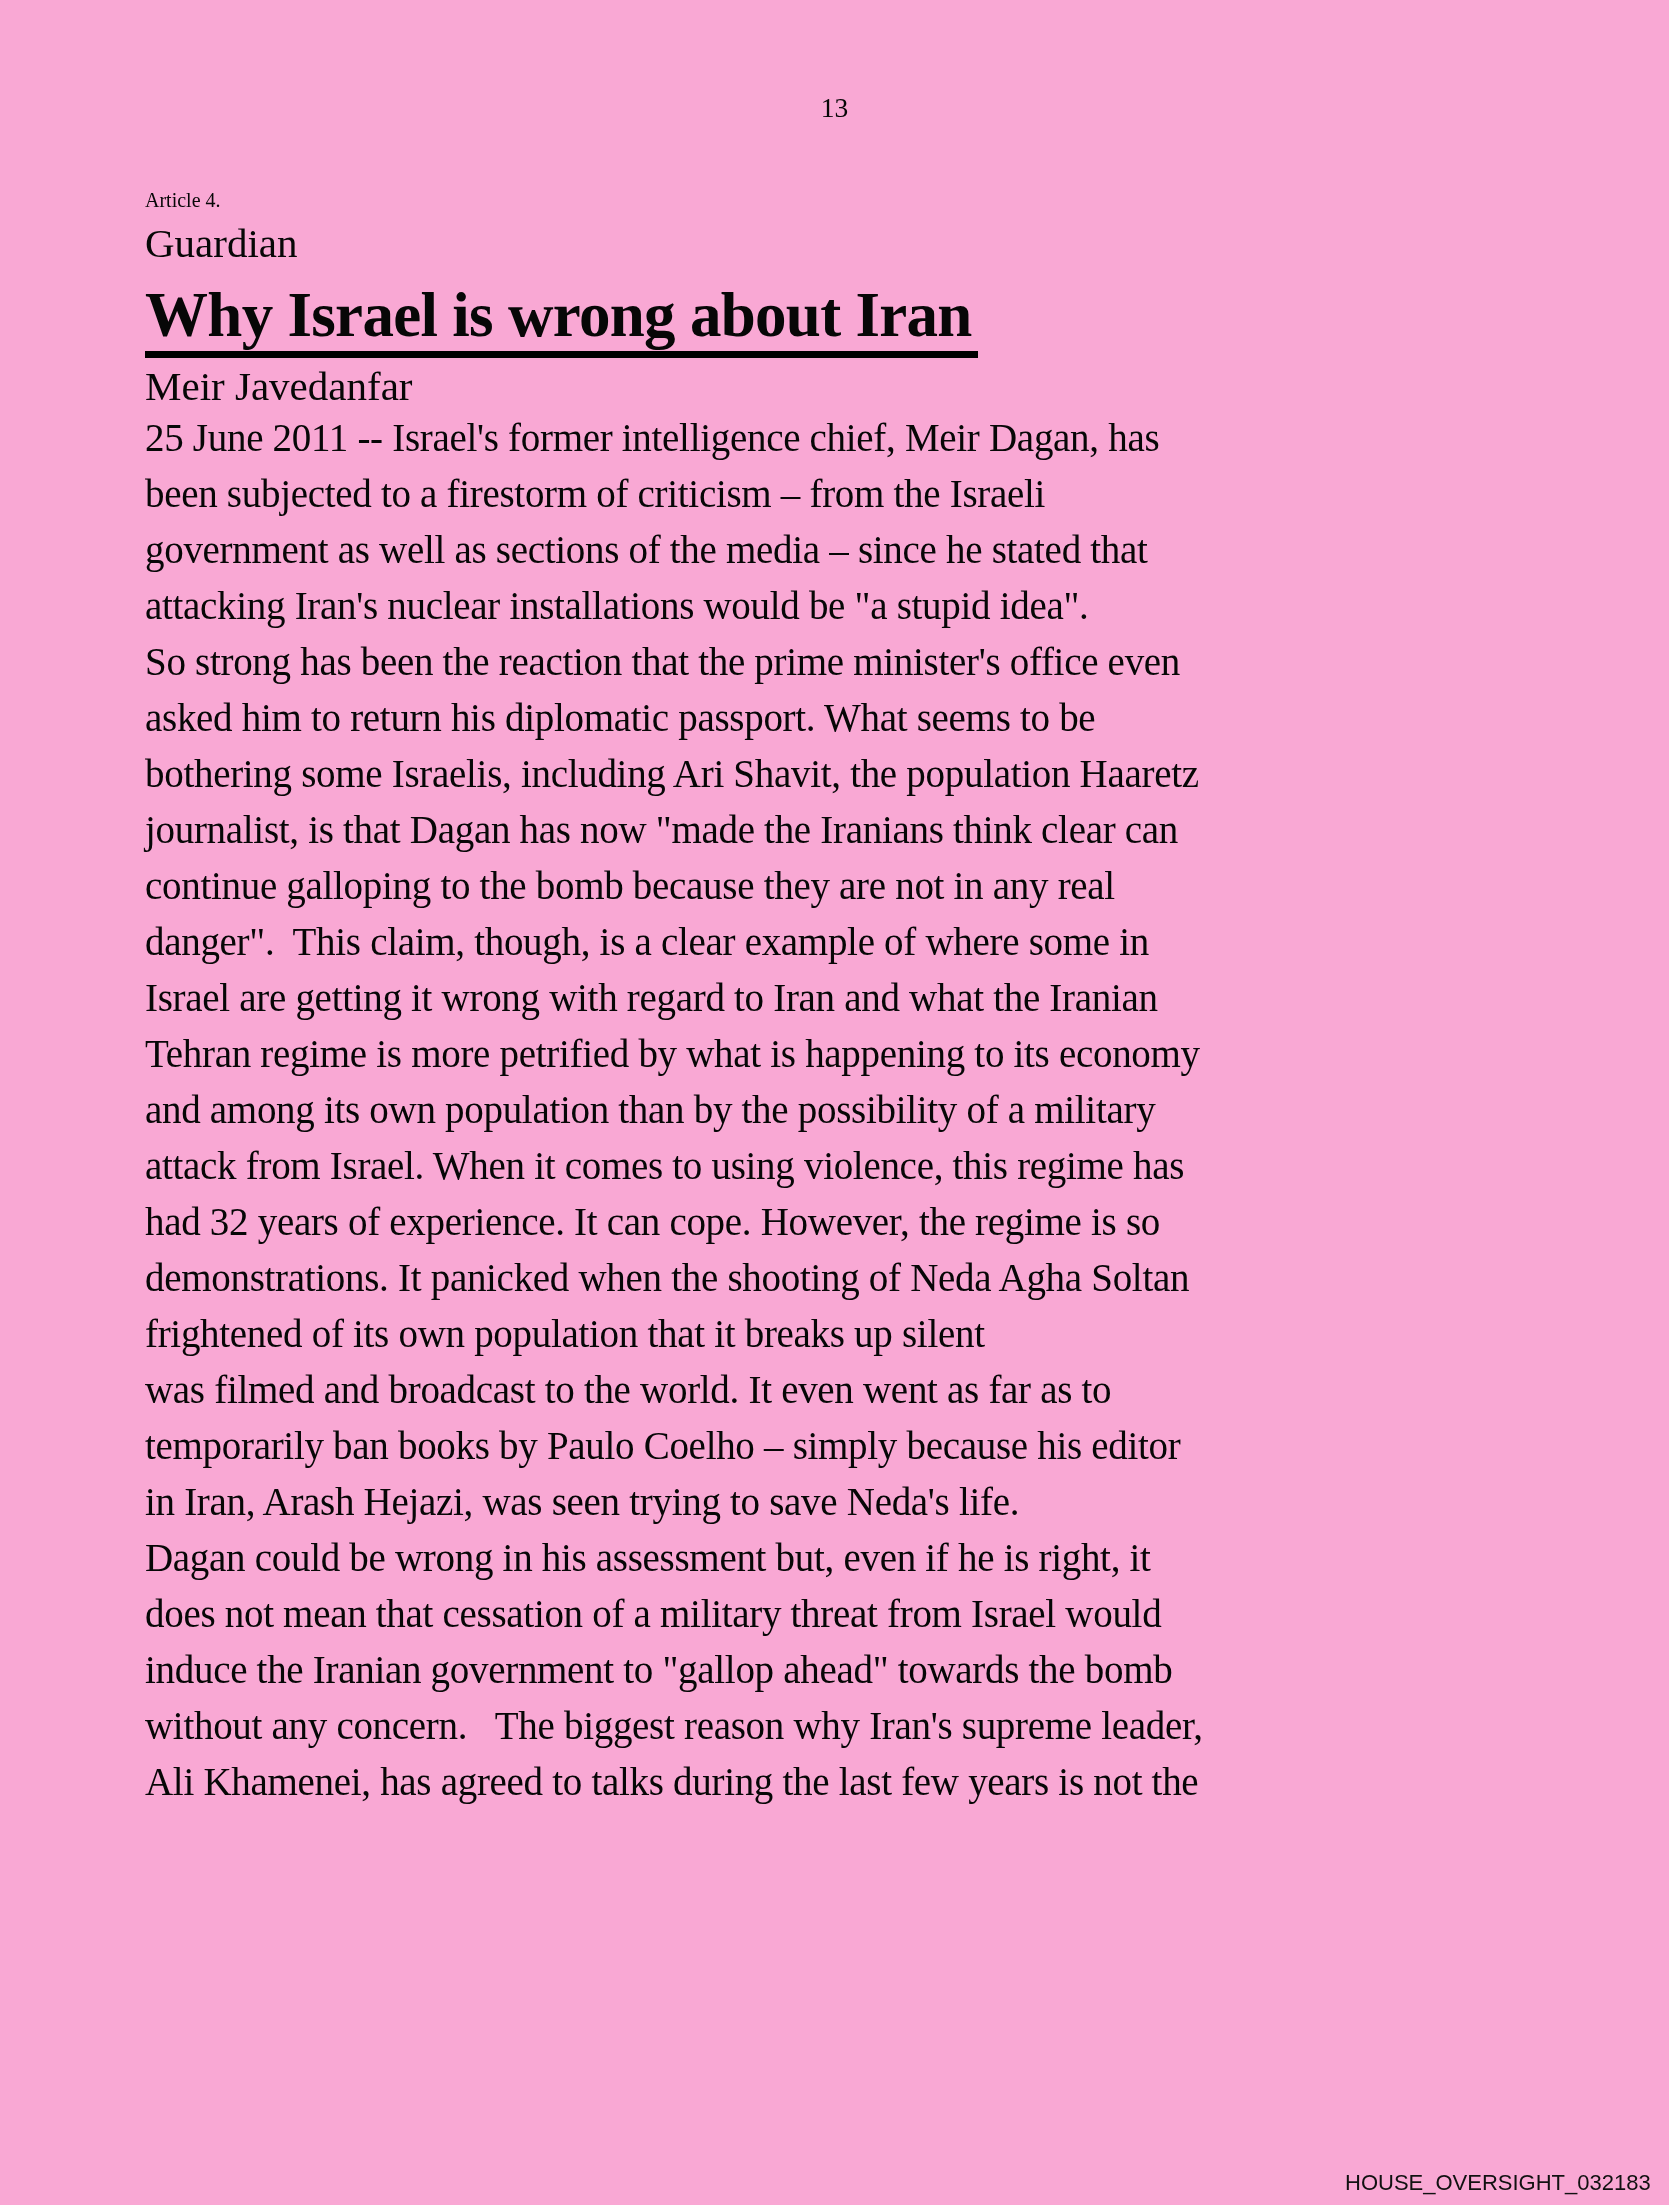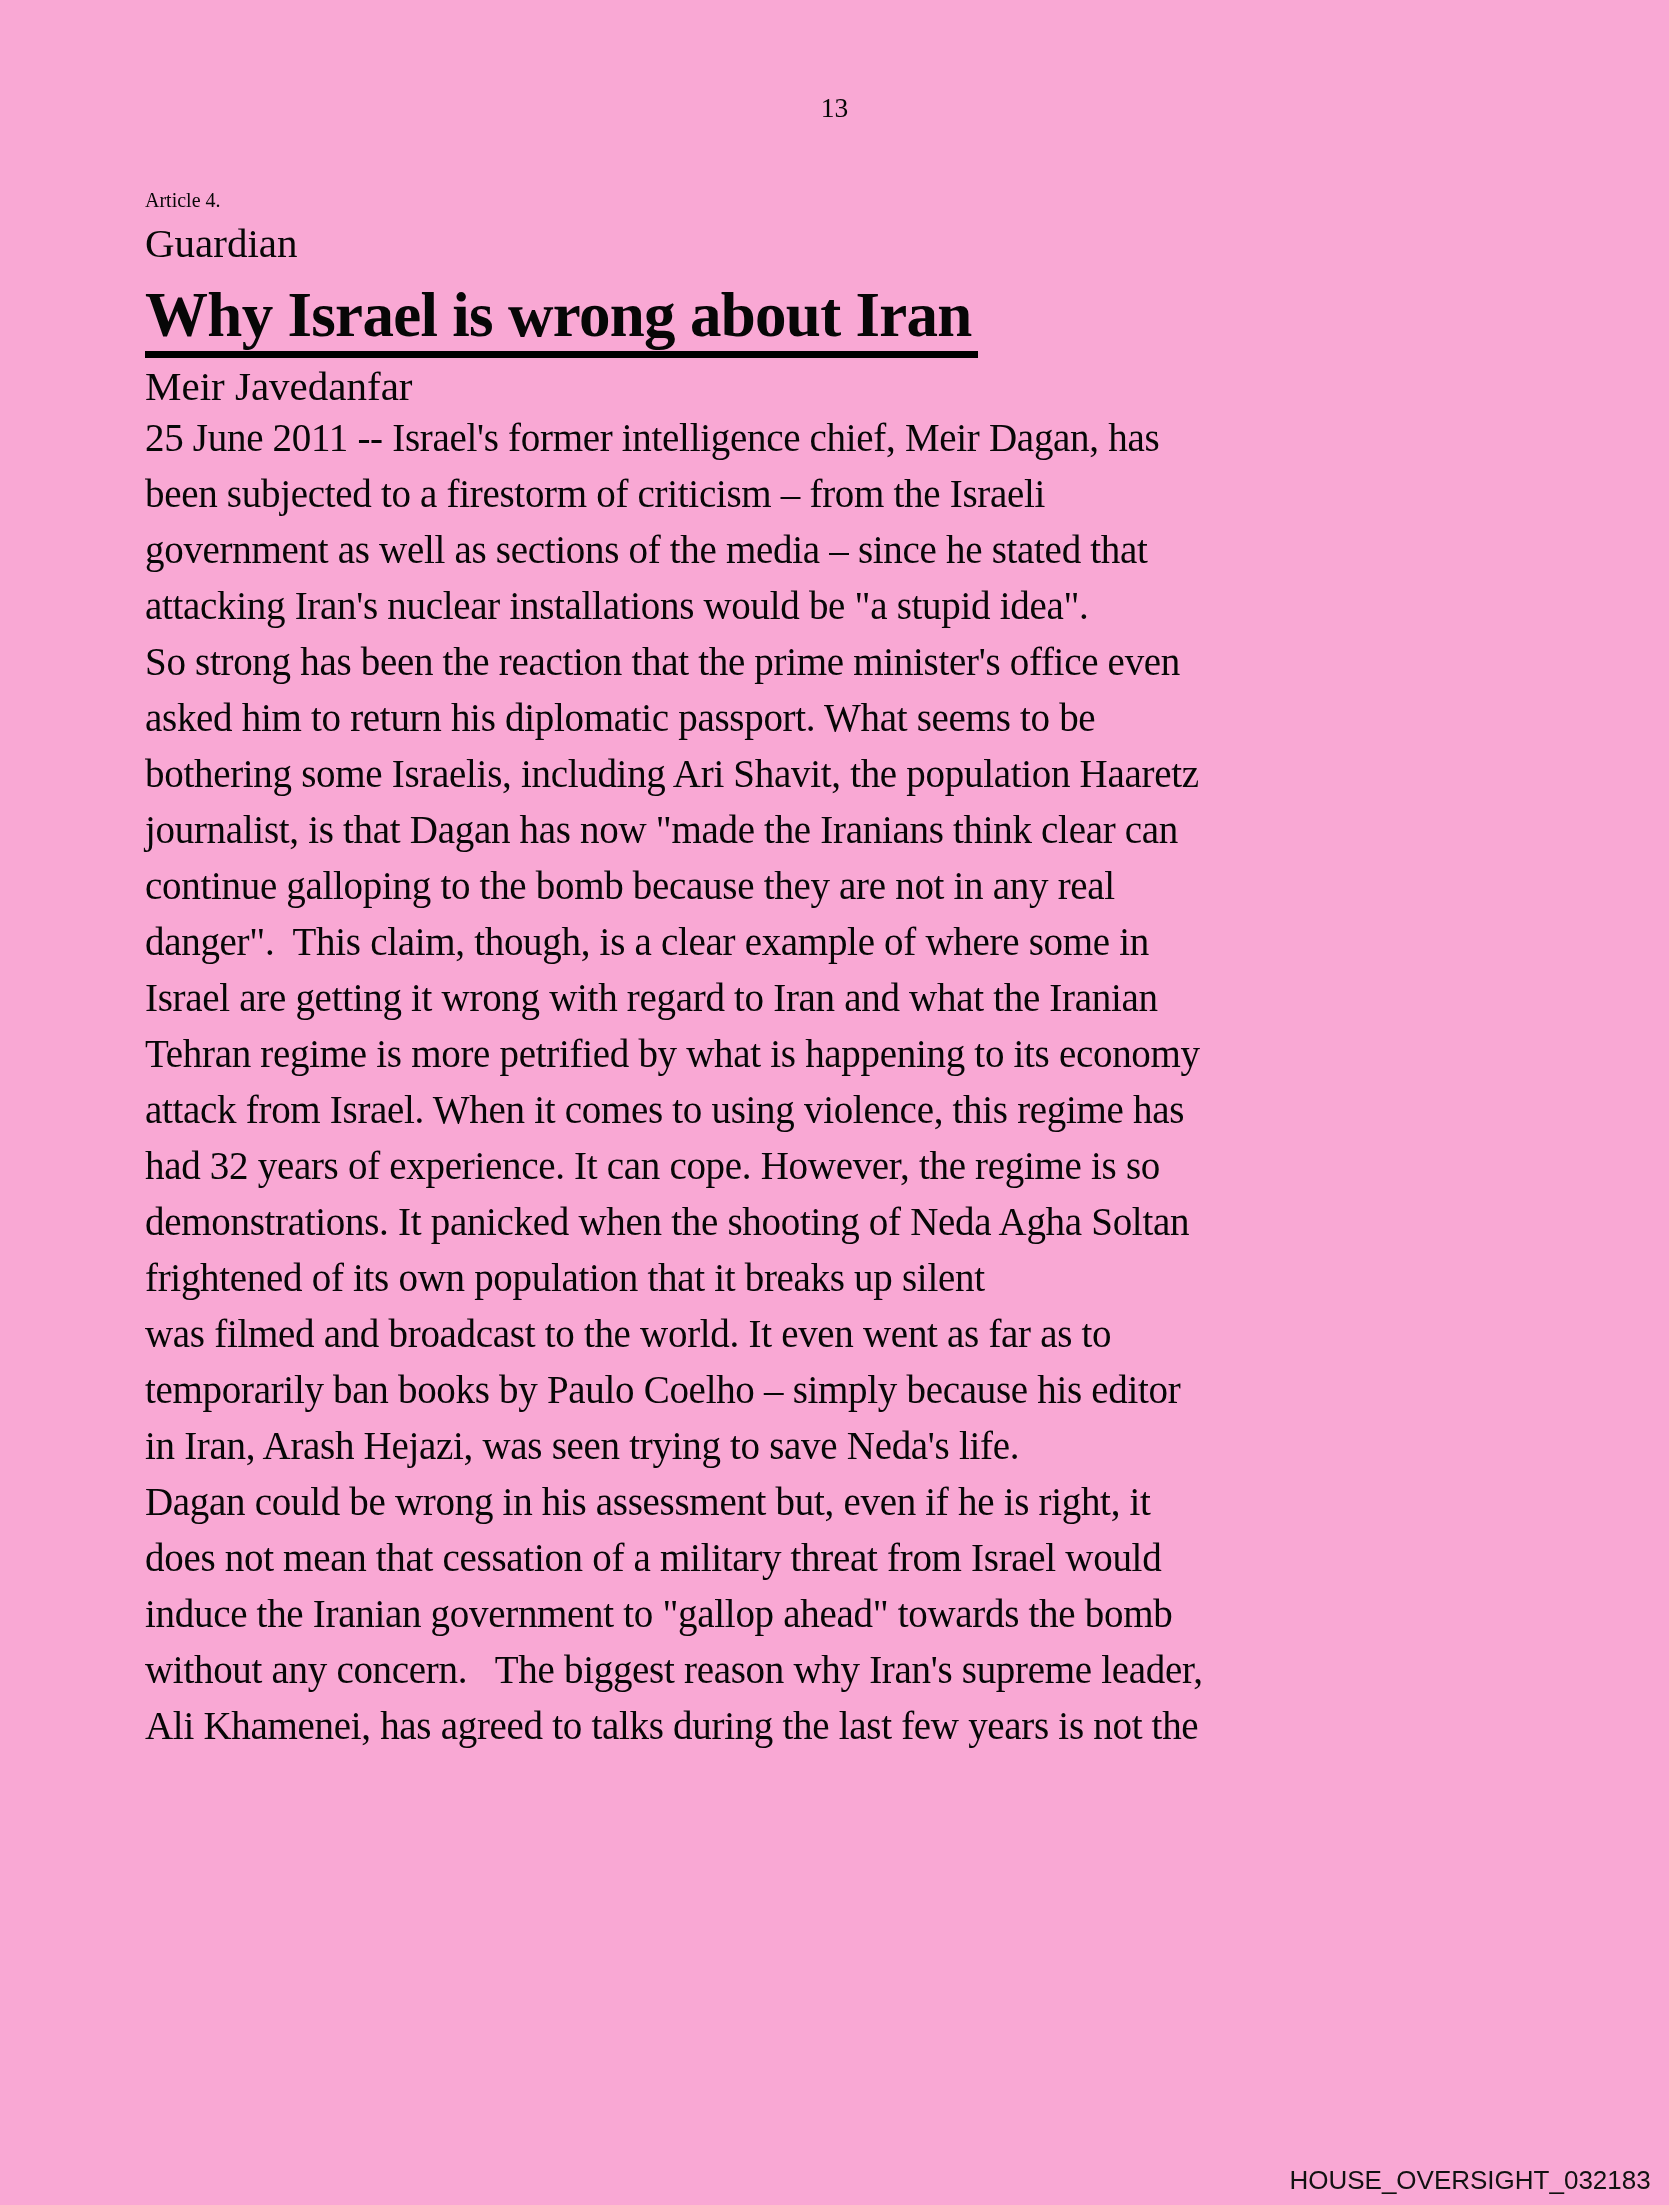--- a/index.html
+++ b/index.html
@@ -34,21 +34,21 @@
   .byline { font-size: 41px; line-height: 1.12; margin: 6.5px 0 0 0; }
   .body-block { }
   .body-line {
     font-size: 39px; line-height: 56px;
     letter-spacing: -0.3px;
     white-space: pre;
   }
   .footer {
     position: absolute; right: 18.3px; bottom: 9.2px;
     font-family: "Liberation Sans", sans-serif;
-    font-size: 26px; color: #111;
+    font-size: 22px; color: #111;
   }
 </style>
 </head>
 <body>
 
 <div class="page">
 
   <div class="page-number">13</div>
 
   <div class="content">
@@ -67,20 +67,21 @@
         <div class="body-line">government as well as sections of the media – since he stated that</div>
         <div class="body-line">attacking Iran's nuclear installations would be "a stupid idea".</div>
         <div class="body-line">So strong has been the reaction that the prime minister's office even</div>
         <div class="body-line">asked him to return his diplomatic passport. What seems to be</div>
         <div class="body-line">bothering some Israelis, including Ari Shavit, the population Haaretz</div>
         <div class="body-line">journalist, is that Dagan has now "made the Iranians think clear can</div>
         <div class="body-line">continue galloping to the bomb because they are not in any real</div>
         <div class="body-line">danger".  This claim, though, is a clear example of where some in</div>
         <div class="body-line">Israel are getting it wrong with regard to Iran and what the Iranian</div>
         <div class="body-line">Tehran regime is more petrified by what is happening to its economy</div>
+        <div class="body-line">and among its own population than by the possibility of a military</div>
         <div class="body-line">attack from Israel. When it comes to using violence, this regime has</div>
         <div class="body-line">had 32 years of experience. It can cope. However, the regime is so</div>
         <div class="body-line">demonstrations. It panicked when the shooting of Neda Agha Soltan</div>
         <div class="body-line">frightened of its own population that it breaks up silent</div>
         <div class="body-line">was filmed and broadcast to the world. It even went as far as to</div>
         <div class="body-line">temporarily ban books by Paulo Coelho – simply because his editor</div>
         <div class="body-line">in Iran, Arash Hejazi, was seen trying to save Neda's life.</div>
         <div class="body-line">Dagan could be wrong in his assessment but, even if he is right, it</div>
         <div class="body-line">does not mean that cessation of a military threat from Israel would</div>
         <div class="body-line">induce the Iranian government to "gallop ahead" towards the bomb</div>

